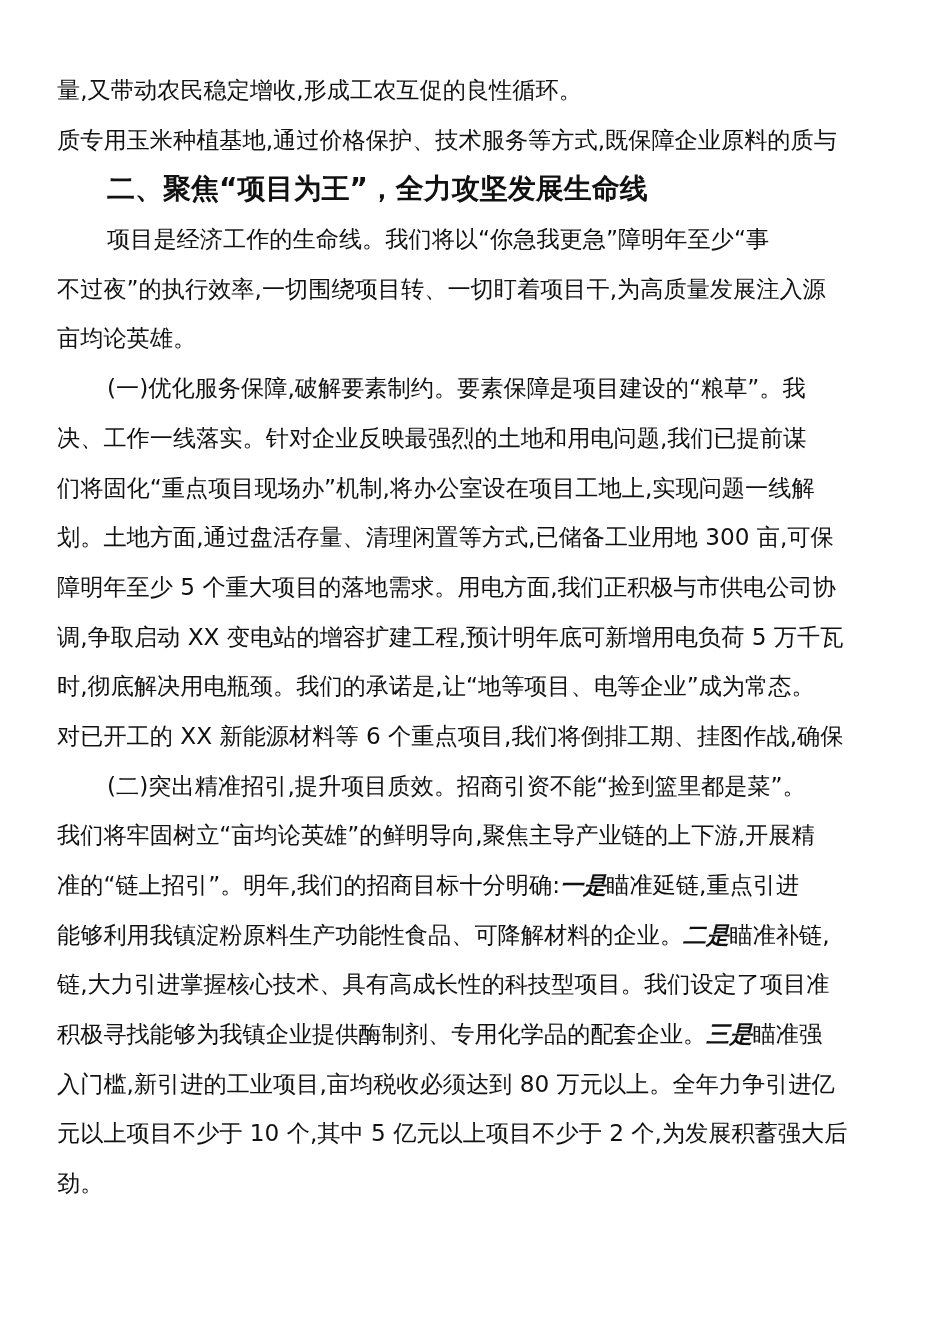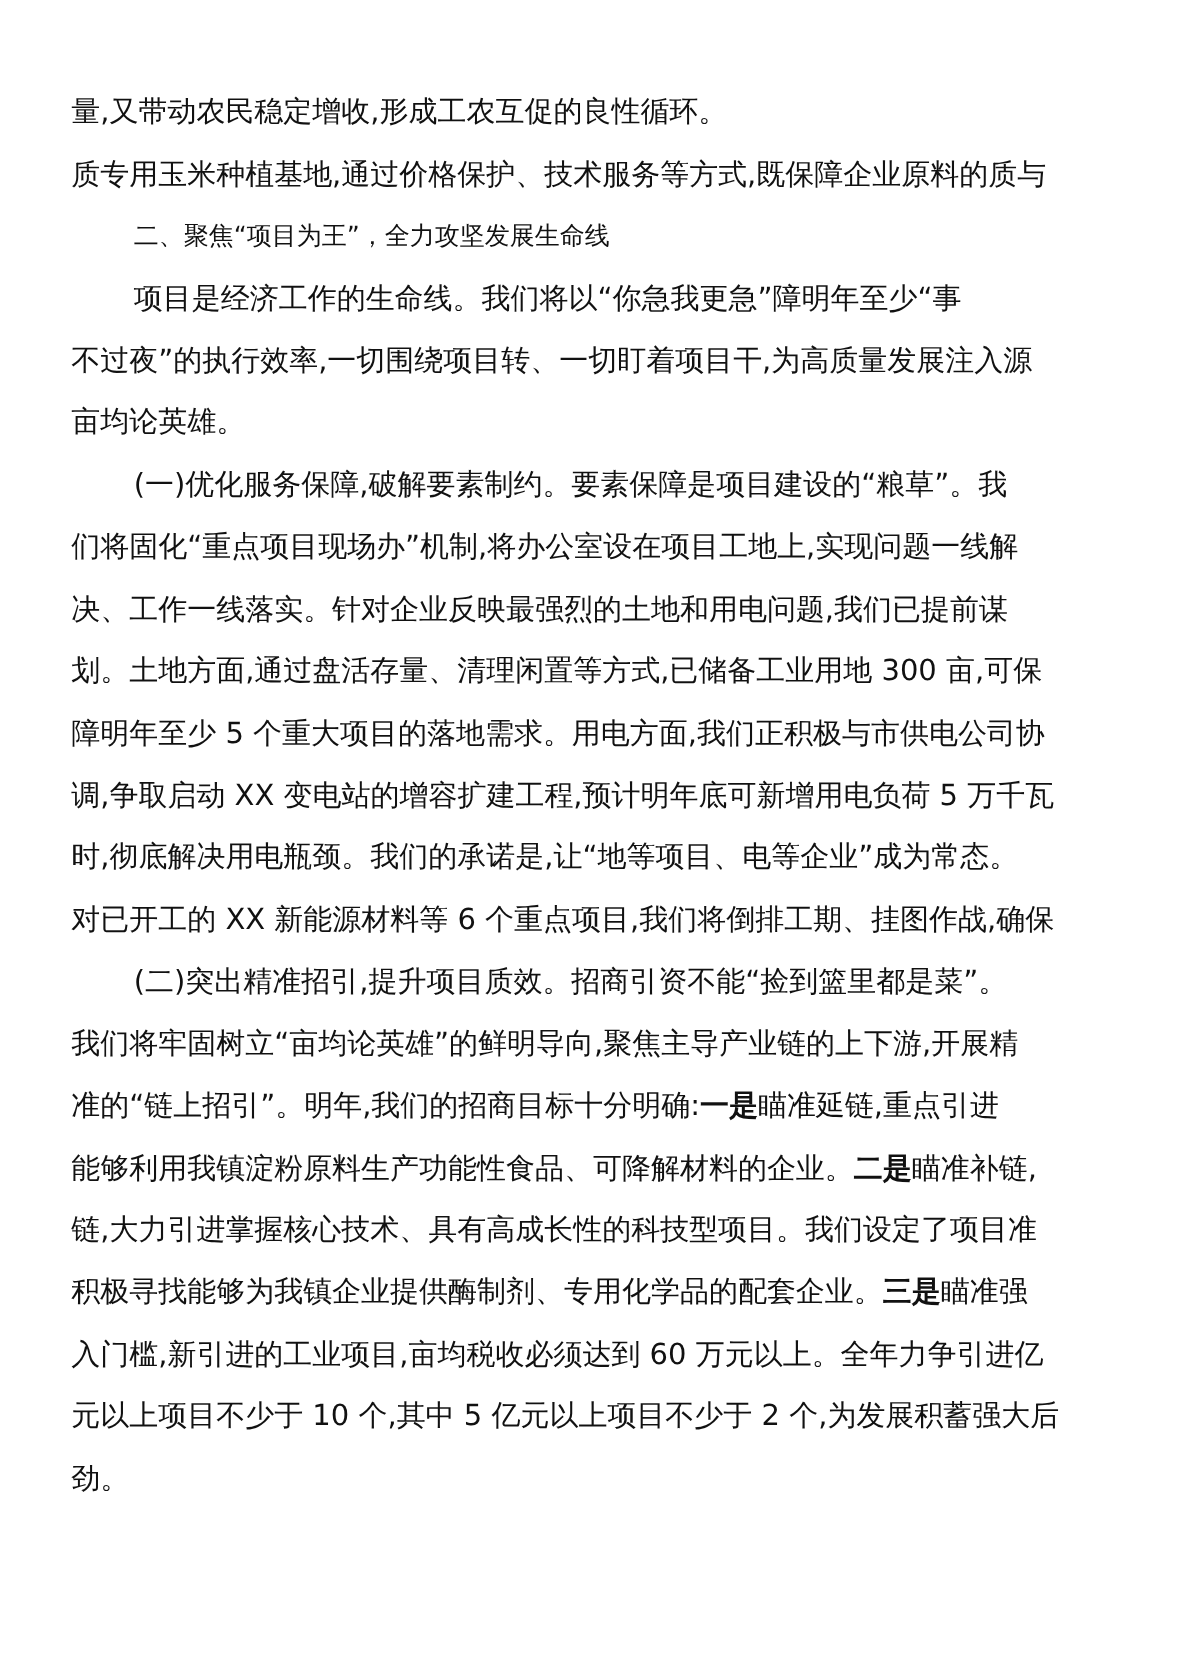--- a/index.html
+++ b/index.html
@@ -25,24 +25,26 @@
       height: 49.7px;
       line-height: 49.7px;
       font-size: 23.2px;
       white-space: nowrap;
       letter-spacing: 0px;
     }
     .indent {
       padding-left: 50px;
     }
     .heading {
-      font-size: 20px;
+      font-size: 28px;
+      font-weight: bold;
     }
     .b {
       font-weight: bold;
+      font-style: italic;
     }
   </style>
 </head>
 <body>
 
 <div class="page">
 
   <div>
     <div class="line">量,又带动农民稳定增收,形成工农互促的良性循环。</div>
     <div class="line">质专用玉米种植基地,通过价格保护、技术服务等方式,既保障企业原料的质与</div>
@@ -53,40 +55,40 @@
   </div>
 
   <div>
     <div class="line indent">项目是经济工作的生命线。我们将以“你急我更急”障明年至少“事</div>
     <div class="line">不过夜”的执行效率,一切围绕项目转、一切盯着项目干,为高质量发展注入源</div>
     <div class="line">亩均论英雄。</div>
   </div>
 
   <div>
     <div class="line indent">(一)优化服务保障,破解要素制约。要素保障是项目建设的“粮草”。我</div>
+    <div class="line">决、工作一线落实。针对企业反映最强烈的土地和用电问题,我们已提前谋</div>
     <div class="line">们将固化“重点项目现场办”机制,将办公室设在项目工地上,实现问题一线解</div>
-    <div class="line">决、工作一线落实。针对企业反映最强烈的土地和用电问题,我们已提前谋</div>
     <div class="line">划。土地方面,通过盘活存量、清理闲置等方式,已储备工业用地 300 亩,可保</div>
     <div class="line">障明年至少 5 个重大项目的落地需求。用电方面,我们正积极与市供电公司协</div>
     <div class="line">调,争取启动 XX 变电站的增容扩建工程,预计明年底可新增用电负荷 5 万千瓦</div>
     <div class="line">时,彻底解决用电瓶颈。我们的承诺是,让“地等项目、电等企业”成为常态。</div>
     <div class="line">对已开工的 XX 新能源材料等 6 个重点项目,我们将倒排工期、挂图作战,确保</div>
   </div>
 
   <div>
     <div class="line indent">(二)突出精准招引,提升项目质效。招商引资不能“捡到篮里都是菜”。</div>
     <div class="line">我们将牢固树立“亩均论英雄”的鲜明导向,聚焦主导产业链的上下游,开展精</div>
     <div class="line">
       <span>准的“链上招引”。明年,我们的招商目标十分明确:</span><span class="b">一是</span><span>瞄准延链,重点引进</span>
     </div>
     <div class="line">
       <span>能够利用我镇淀粉原料生产功能性食品、可降解材料的企业。</span><span class="b">二是</span><span>瞄准补链,</span>
     </div>
     <div class="line">链,大力引进掌握核心技术、具有高成长性的科技型项目。我们设定了项目准</div>
     <div class="line">
       <span>积极寻找能够为我镇企业提供酶制剂、专用化学品的配套企业。</span><span class="b">三是</span><span>瞄准强</span>
     </div>
-    <div class="line">入门槛,新引进的工业项目,亩均税收必须达到 60 万元以上。全年力争引进亿</div>
+    <div class="line">入门槛,新引进的工业项目,亩均税收必须达到 80 万元以上。全年力争引进亿</div>
     <div class="line">元以上项目不少于 10 个,其中 5 亿元以上项目不少于 2 个,为发展积蓄强大后</div>
     <div class="line">劲。</div>
   </div>
 
 </div>
 
 </body></html>

